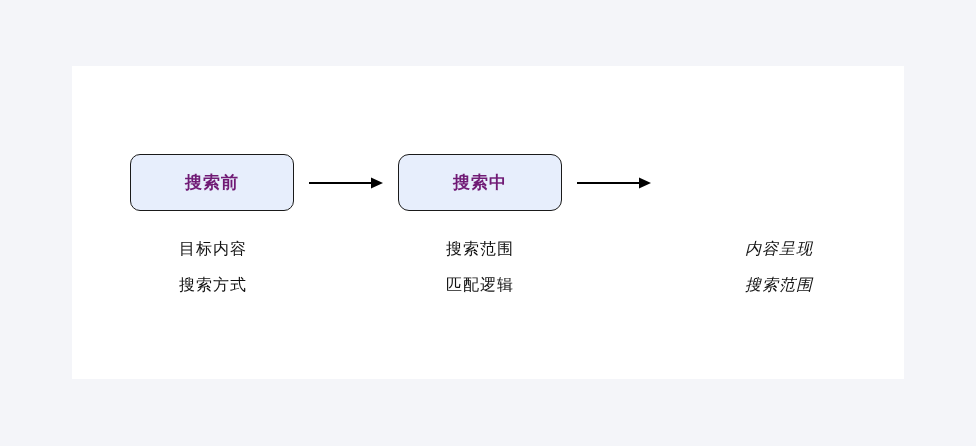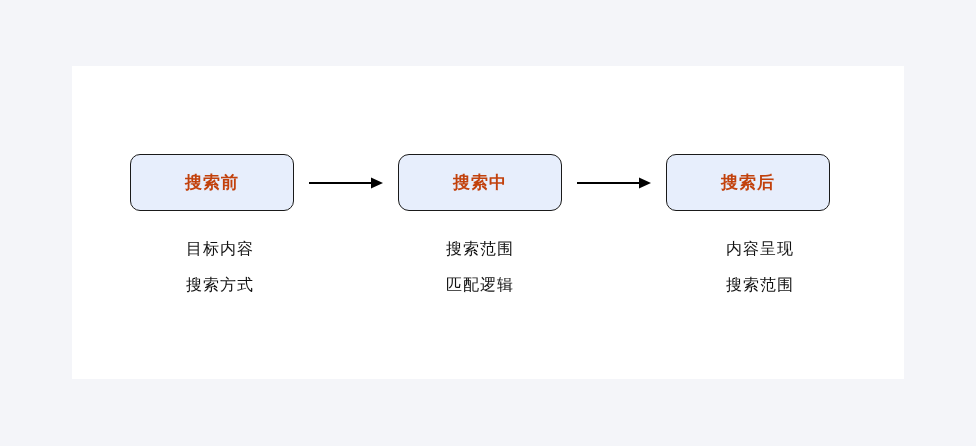--- a/index.html
+++ b/index.html
@@ -27,21 +27,21 @@
     background: #e7eefc;
     border: 1.5px solid #1a1a1a;
     border-radius: 10px;
     display: flex;
     align-items: center;
     justify-content: center;
   }
   .stage-box .title {
     font-size: 17px;
     font-weight: bold;
-    color: #c2410c;
+    color: #701a75;
     letter-spacing: 1px;
   }
   .box-1 { left: 58px; }
   .box-2 { left: 326px; border-radius: 11px; }
   .box-3 { left: 594px; }
 
   .arrow {
     position: absolute;
     top: 109px;
     width: 74px; height: 16px;
@@ -52,23 +52,23 @@
   .stage-label {
     position: absolute;
     width: 164px;
     text-align: center;
     font-size: 16px;
     color: #111111;
     letter-spacing: 1px;
   }
   .row-1 { top: 173px; }
   .row-2 { top: 209px; text-align: center; }
-  .col-1 { left: 66px; }
+  .col-1 { left: 59px; }
   .col-2 { left: 326px; }
-  .col-3 { left: 606px; }
+  .col-3 { left: 625px; font-style: italic; }
 </style>
 </head>
 <body>
 
 <div class="page">
   <div class="card">
 
     <div class="stage-box box-1">
       <span class="title">搜索前</span>
     </div>
@@ -80,23 +80,20 @@
 
     <div class="stage-box box-2">
       <span class="title">搜索中</span>
     </div>
 
     <svg class="arrow arrow-2" viewBox="0 0 74 16" xmlns="http://www.w3.org/2000/svg">
       <line x1="0" y1="8" x2="62" y2="8" stroke="#000000" stroke-width="2"></line>
       <polygon points="62,2.5 74,8 62,13.5" fill="#000000"></polygon>
     </svg>
 
-    <div class="stage-box box-3">
-      <span class="title">搜索后</span>
-    </div>
 
     <div class="stage-label row-1 col-1">目标内容</div>
     <div class="stage-label row-2 col-1">搜索方式</div>
 
     <div class="stage-label row-2 col-2">匹配逻辑</div>
     <div class="stage-label row-1 col-2">搜索范围</div>
 
     <div class="stage-label row-1 col-3">内容呈现</div>
     <div class="stage-label row-2 col-3">搜索范围</div>
 

